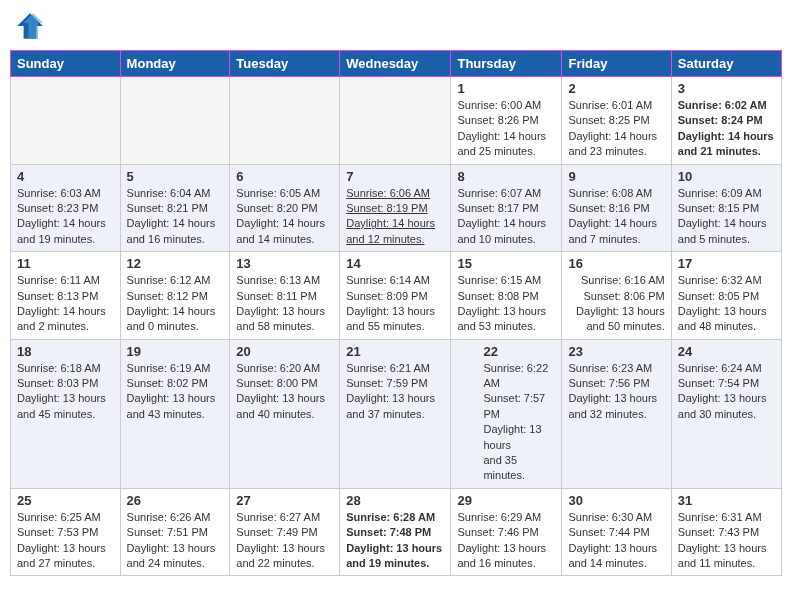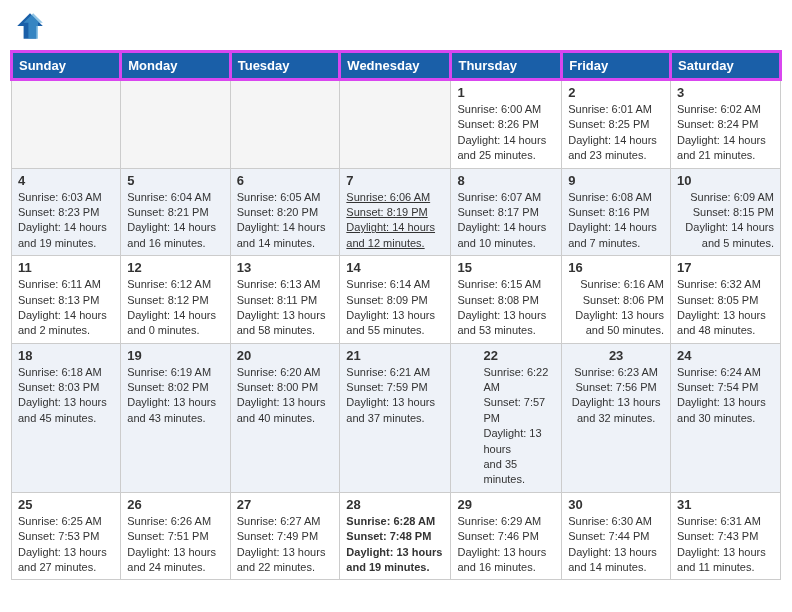--- a/index.html
+++ b/index.html
@@ -57,21 +57,21 @@
     .calendar {
       width: 100%;
       border-collapse: collapse;
     }
     .calendar th {
       background-color: #1a5fa8;
       color: #fff;
       text-align: left;
       padding: 5px 6px;
       font-size: 13px;
-      border: 3px solid #d946ef;
+      border: 1px solid #d946ef;
     }
     .calendar td {
       vertical-align: top;
       border: 1px solid #ccc;
       padding: 4px 6px;
       width: 113px;
       min-height: 80px;
       font-size: 11px;
       color: #333;
       background: #fff;
@@ -141,21 +141,21 @@
         </td>
         <td>
           <div class="day-number">2</div>
           <div class="day-info" style="white-space: pre-line;">Sunrise: 6:01 AM
 Sunset: 8:25 PM
 Daylight: 14 hours
 and 23 minutes.</div>
         </td>
         <td>
           <div class="day-number">3</div>
-          <div class="day-info" style="white-space: pre-line;">Sunrise: 6:02 AM
+          <div class="day-info" style="white-space: pre-line; font-weight: bold;">Sunrise: 6:02 AM
 Sunset: 8:24 PM
 Daylight: 14 hours
 and 21 minutes.</div>
         </td>
       </tr>
       <tr>
         <td style="background: rgb(238, 242, 248);">
           <div class="day-number">4</div>
           <div class="day-info" style="white-space: pre-line;">Sunrise: 6:03 AM
 Sunset: 8:23 PM
@@ -192,21 +192,21 @@
         </td>
         <td style="background: rgb(238, 242, 248);">
           <div class="day-number">9</div>
           <div class="day-info" style="white-space: pre-line;">Sunrise: 6:08 AM
 Sunset: 8:16 PM
 Daylight: 14 hours
 and 7 minutes.</div>
         </td>
         <td style="background: rgb(238, 242, 248);">
           <div class="day-number">10</div>
-          <div class="day-info" style="white-space: pre-line; text-align: right;">Sunrise: 6:09 AM
+          <div class="day-info" style="white-space: pre-line;">Sunrise: 6:09 AM
 Sunset: 8:15 PM
 Daylight: 14 hours
 and 5 minutes.</div>
         </td>
       </tr>
       <tr>
         <td>
           <div class="day-number">11</div>
           <div class="day-info" style="white-space: pre-line;">Sunrise: 6:11 AM
 Sunset: 8:13 PM
@@ -285,21 +285,21 @@
 Daylight: 13 hours
 and 37 minutes.</div>
         </td>
         <td style="background: rgb(238, 242, 248); padding-left: 32px;">
           <div class="day-number">22</div>
           <div class="day-info" style="white-space: pre-line;">Sunrise: 6:22 AM
 Sunset: 7:57 PM
 Daylight: 13 hours
 and 35 minutes.</div>
         </td>
-        <td style="background: rgb(238, 242, 248); text-align: center;">
+        <td style="background: rgb(238, 242, 248);">
           <div class="day-number">23</div>
           <div class="day-info" style="white-space: pre-line;">Sunrise: 6:23 AM
 Sunset: 7:56 PM
 Daylight: 13 hours
 and 32 minutes.</div>
         </td>
         <td style="background: rgb(238, 242, 248);">
           <div class="day-number">24</div>
           <div class="day-info" style="white-space: pre-line;">Sunrise: 6:24 AM
 Sunset: 7:54 PM

